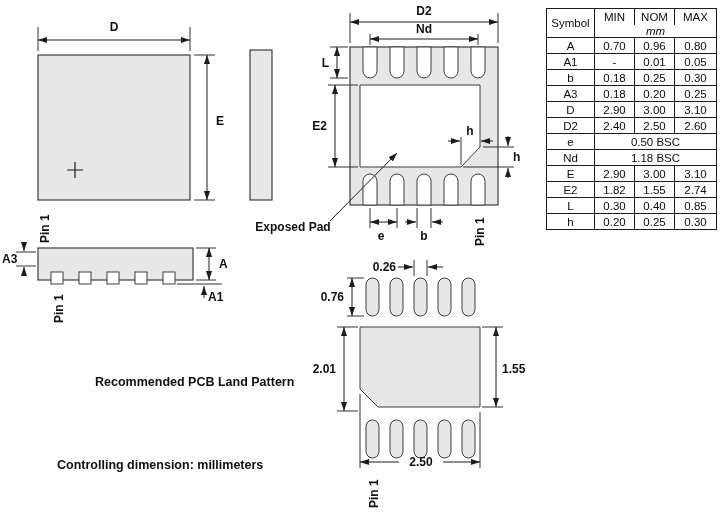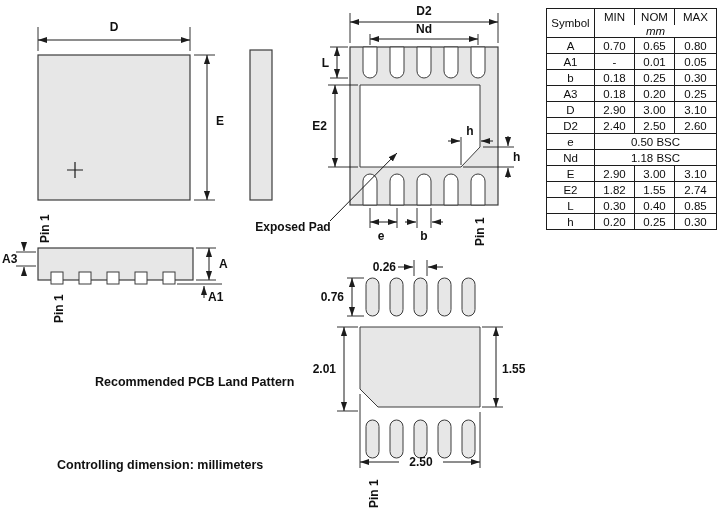--- a/index.html
+++ b/index.html
@@ -228,21 +228,21 @@
         <td class="c-min no-b">MIN</td>
         <td class="c-nom no-b">NOM</td>
         <td class="c-max no-b">MAX</td>
       </tr>
       <tr>
         <td class="no-t unit" colspan="3">mm</td>
       </tr>
       <tr>
         <td>A</td>
         <td>0.70</td>
-        <td>0.65</td>
+        <td>0.96</td>
         <td>0.80</td>
       </tr>
       <tr>
         <td>A1</td>
         <td>-</td>
         <td>0.01</td>
         <td>0.05</td>
       </tr>
       <tr>
         <td>b</td>

